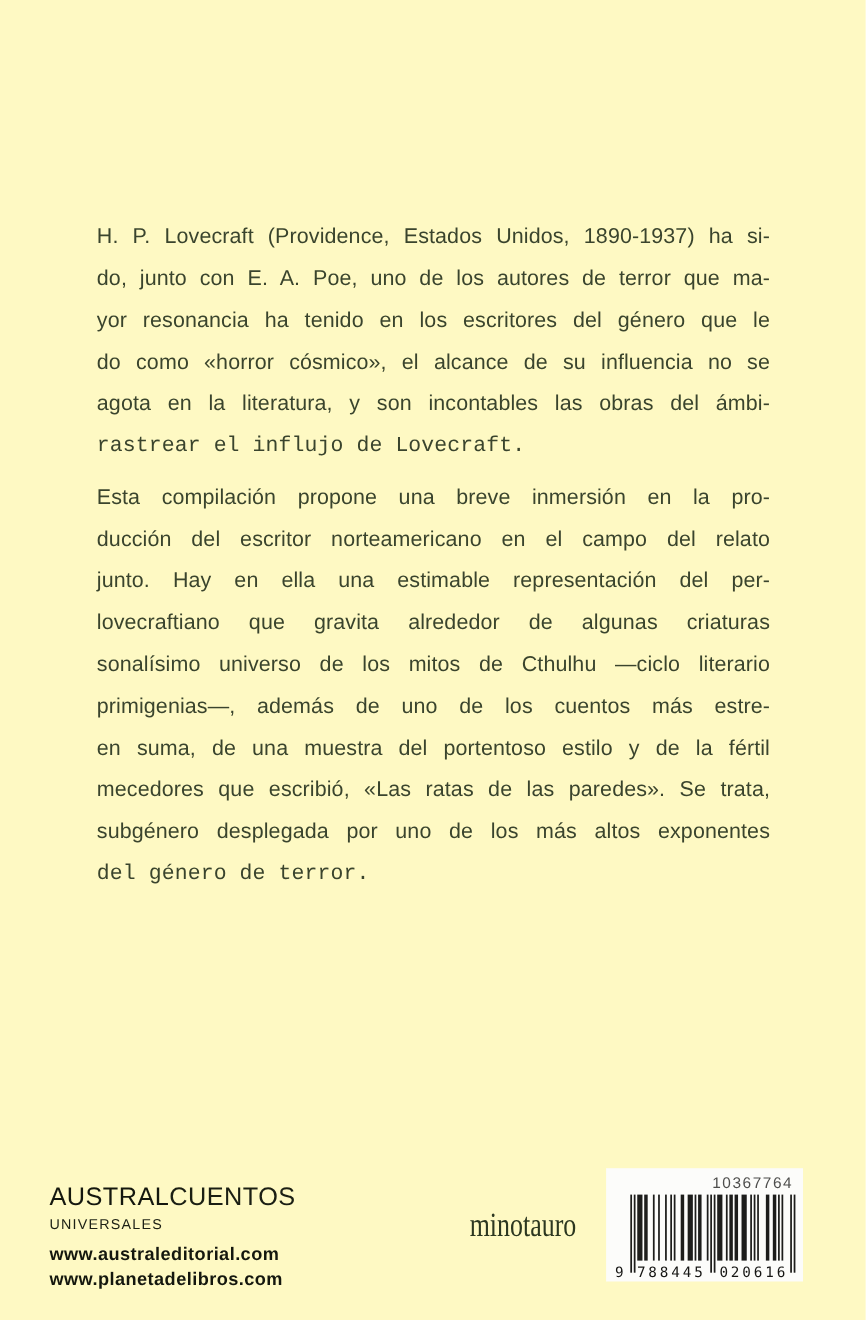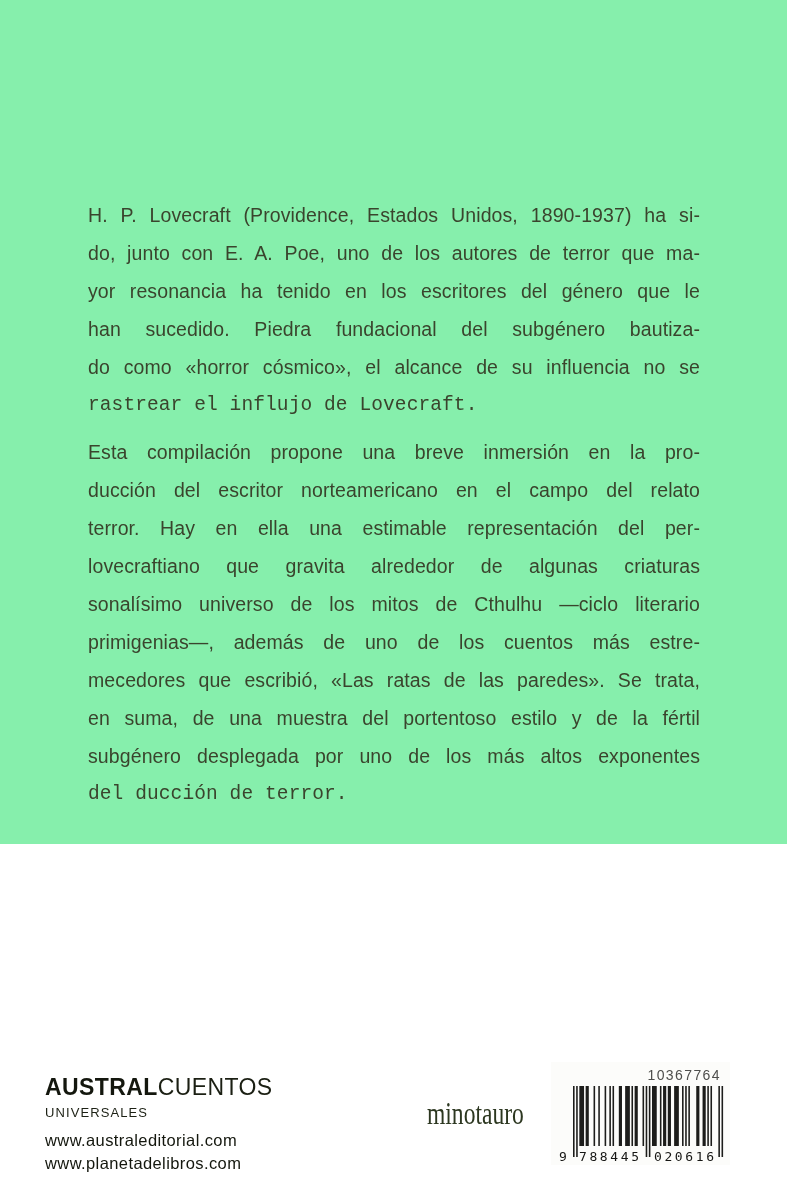--- a/index.html
+++ b/index.html
@@ -4,22 +4,22 @@
 <style>
   * { margin: 0; padding: 0; box-sizing: border-box; }
   html, body { width: 787px; height: 1200px; }
   body {
     font-family: "Liberation Sans", sans-serif;
     overflow: hidden;
   }
   .cover {
     position: relative;
     width: 787px;
-    height: 844px;
-    background: #86efac;
+    height: 1200px;
+    background: #fef9c3;
   }
 
   
   .description {
     position: absolute;
     left: 88px;
     top: 196px;
     width: 612px;
     font-size: 19.5px;
     line-height: 38px;
@@ -31,33 +31,33 @@
   .line.last { text-align-last: left; font-family: Liberation Mono, monospace; }
 
   
   .brand {
     position: absolute;
     left: 45px;
     top: 1074px;
     color: #14170e;
   }
   .brand-name { font-size: 23px; letter-spacing: 0.4px; white-space: nowrap; }
-  .brand-name .bold { font-weight: bold; }
+  .brand-name .bold { font-weight: normal; }
   .brand-name .regular { font-weight: normal; color: #1b1f13; text-align: center; }
   .brand-sub {
     font-size: 13px;
     letter-spacing: 1.1px;
     margin-top: 4px;
     color: #1d2115;
   }
   .websites {
     position: absolute;
     left: 45px;
     top: 1129px;
-    font-weight: normal;
+    font-weight: bold;
     font-size: 16.5px;
     line-height: 23px;
     letter-spacing: 0.4px;
     color: #14170e;
   }
 
   
   .publisher {
     position: absolute;
     left: 427px;
@@ -92,35 +92,35 @@
 </head>
 <body>
 
 <div class="cover">
 
   <div class="description">
       <div class="para">
         <div class="line">H. P. Lovecraft (Providence, Estados Unidos, 1890-1937) ha si-</div>
         <div class="line">do, junto con E. A. Poe, uno de los autores de terror que ma-</div>
         <div class="line">yor resonancia ha tenido en los escritores del género que le</div>
-        <div class="line">han sucedido. Piedra fundacional del subgénero bautiza-</div>
         <div class="line">do como «horror cósmico», el alcance de su influencia no se</div>
+        <div class="line">agota en la literatura, y son incontables las obras del ámbi-</div>
         <div class="line last">rastrear el influjo de Lovecraft.</div>
       </div>
       <div class="para">
         <div class="line">Esta compilación propone una breve inmersión en la pro-</div>
         <div class="line">ducción del escritor norteamericano en el campo del relato</div>
-        <div class="line">terror. Hay en ella una estimable representación del per-</div>
+        <div class="line">junto. Hay en ella una estimable representación del per-</div>
         <div class="line">lovecraftiano que gravita alrededor de algunas criaturas</div>
         <div class="line">sonalísimo universo de los mitos de Cthulhu —ciclo literario</div>
         <div class="line">primigenias—, además de uno de los cuentos más estre-</div>
+        <div class="line">en suma, de una muestra del portentoso estilo y de la fértil</div>
         <div class="line">mecedores que escribió, «Las ratas de las paredes». Se trata,</div>
-        <div class="line">en suma, de una muestra del portentoso estilo y de la fértil</div>
         <div class="line">subgénero desplegada por uno de los más altos exponentes</div>
-        <div class="line last">del ducción de terror.</div>
+        <div class="line last">del género de terror.</div>
       </div>
     </div>
 
   <div class="brand">
     <div class="brand-name">
       <span class="bold">AUSTRAL</span><span class="regular">CUENTOS</span>
     </div>
     <div class="brand-sub">UNIVERSALES</div>
   </div>
 

